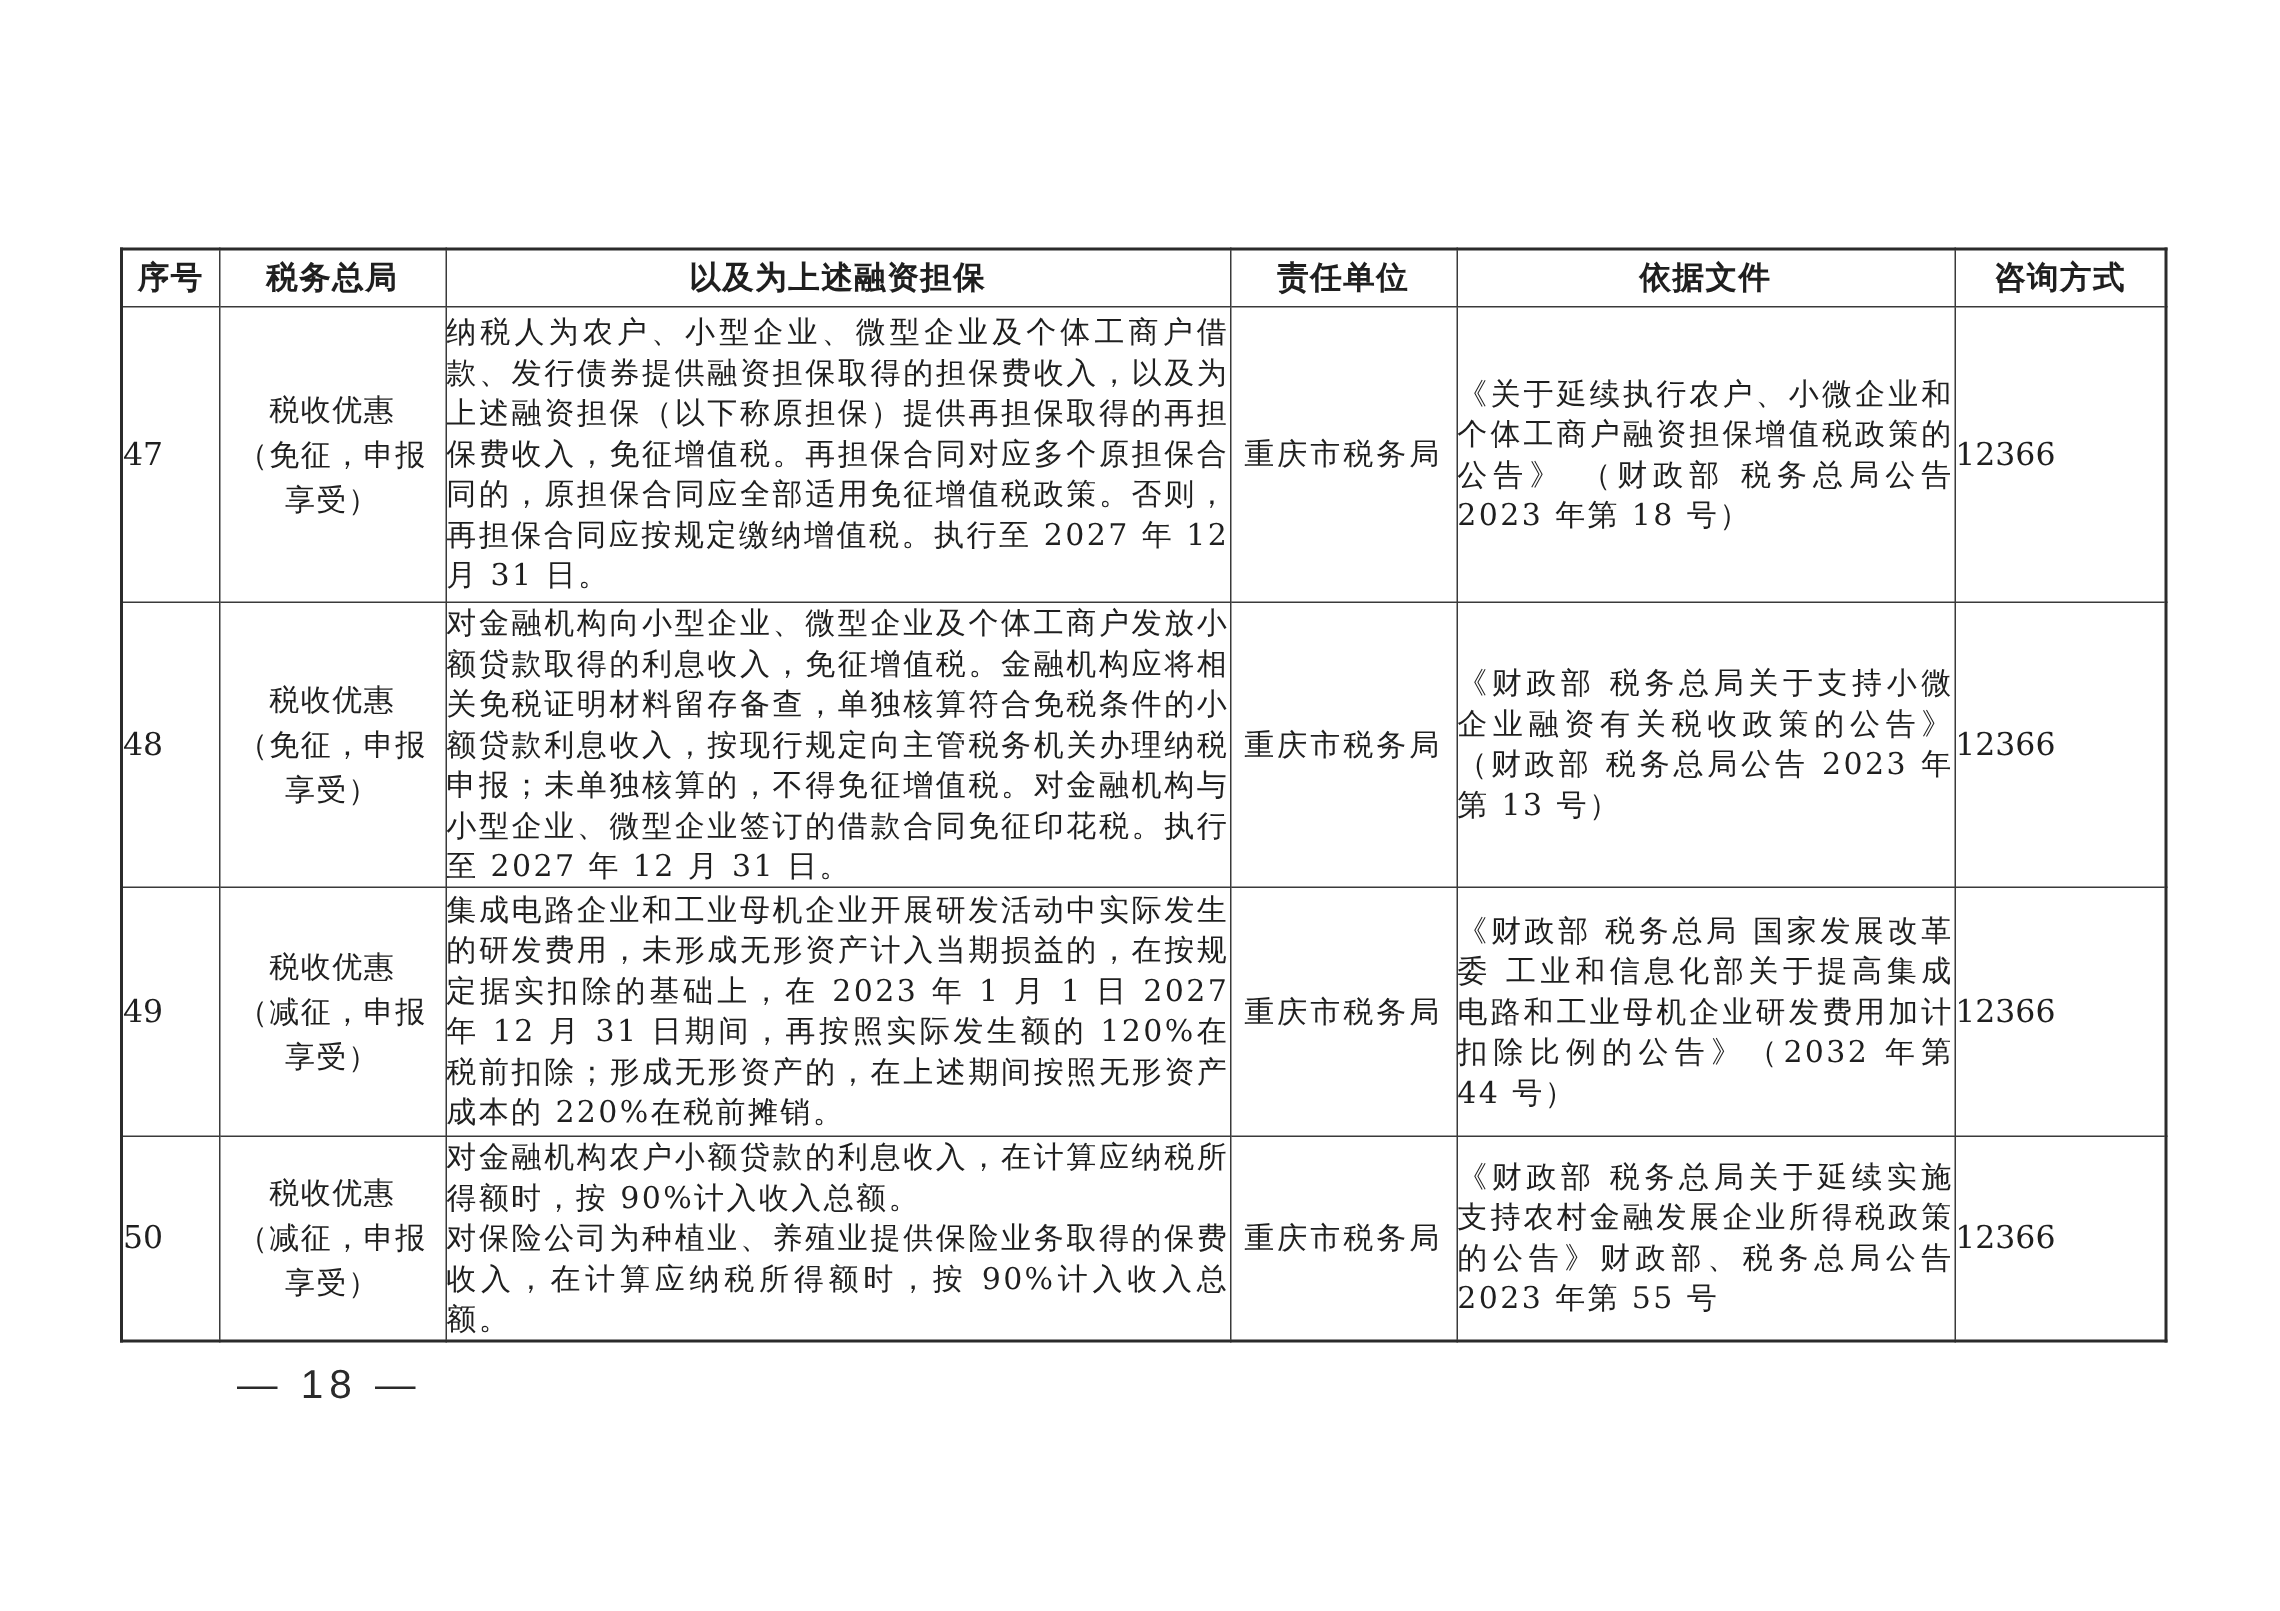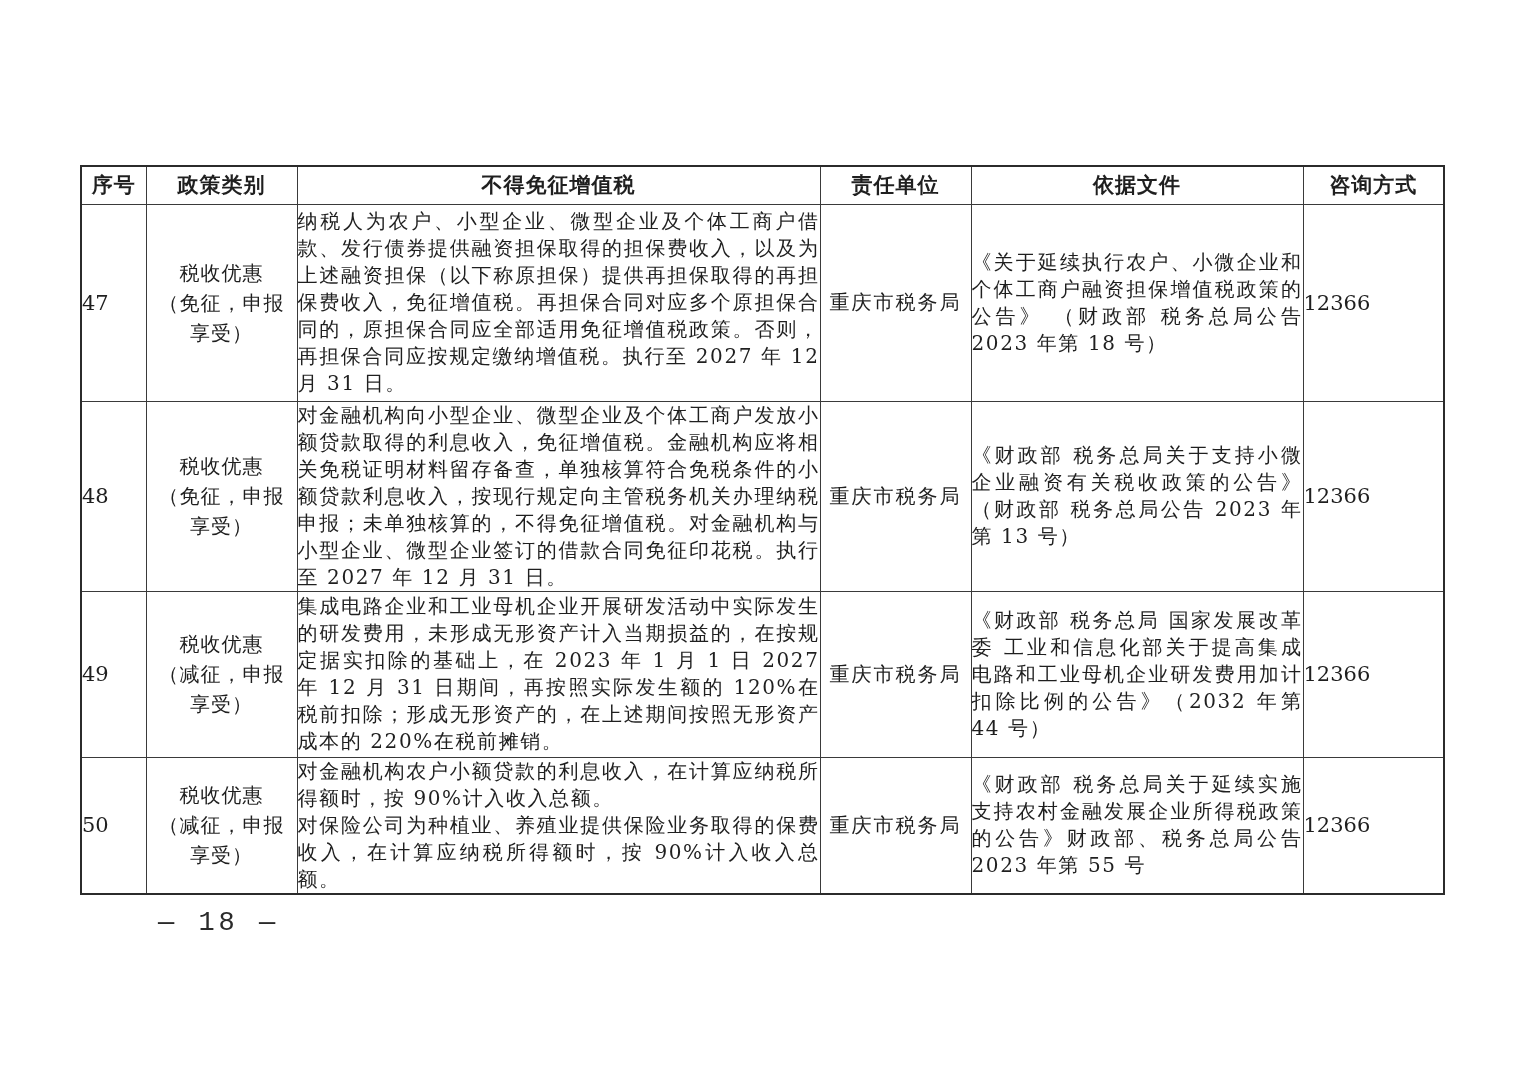--- a/index.html
+++ b/index.html
@@ -95,42 +95,42 @@
     padding-left: 13px;
     margin-left: 48px;
   }
   .page-number {
     position: absolute;
     left: 158px;
     top: 908px;
     font-size: 27px;
     letter-spacing: 4px;
     color: #2a2a2a;
-    font-family: Liberation Mono, monospace;
+    font-family: Liberation Sans, sans-serif;
   }
 </style>
 </head>
 <body>
 
 <div class="page">
 
   <table class="policy-table">
     <colgroup>
       <col style="width:65px">
       <col style="width:151px">
       <col style="width:523px">
       <col style="width:151px">
       <col style="width:332px">
       <col style="width:141px">
     </colgroup>
     <thead>
       <tr class="header-row">
         <th class="h-cell">序号</th>
-        <th class="h-cell">政策类别</th>
-        <th class="h-cell">不得免征增值税</th>
+        <th class="h-cell">税务总局</th>
+        <th class="h-cell">以及为上述融资担保</th>
         <th class="h-cell">责任单位</th>
         <th class="h-cell">依据文件</th>
         <th class="h-cell">咨询方式</th>
       </tr>
     </thead>
     <tbody>
       <tr class="row-47">
         <td class="cell-no">47</td>
         <td class="cell-category">税收优惠
 （免征，申报

